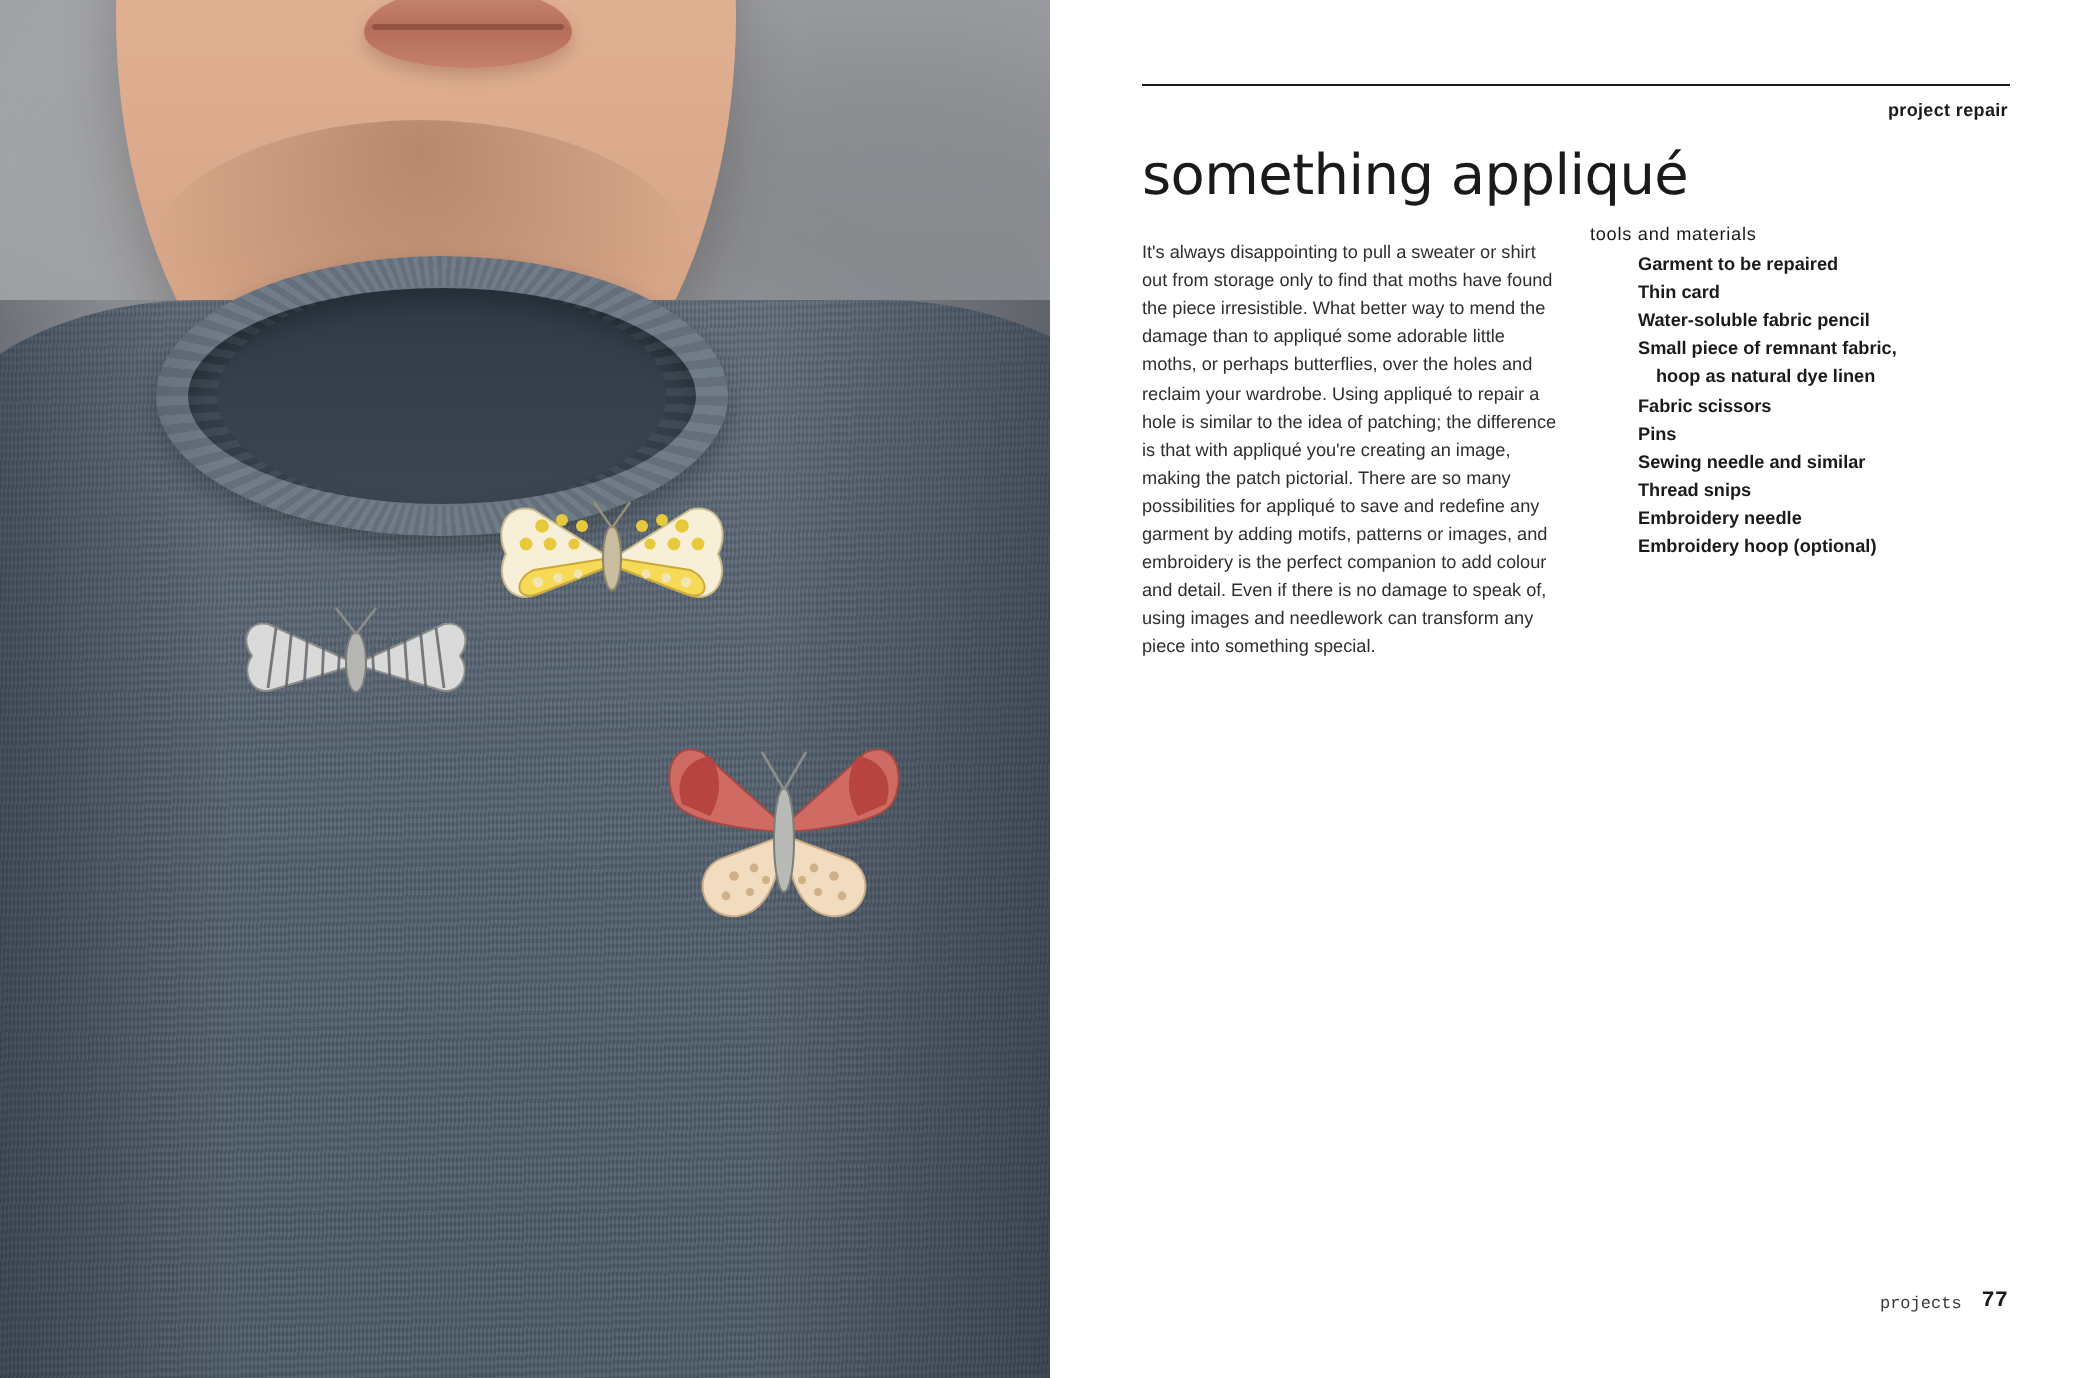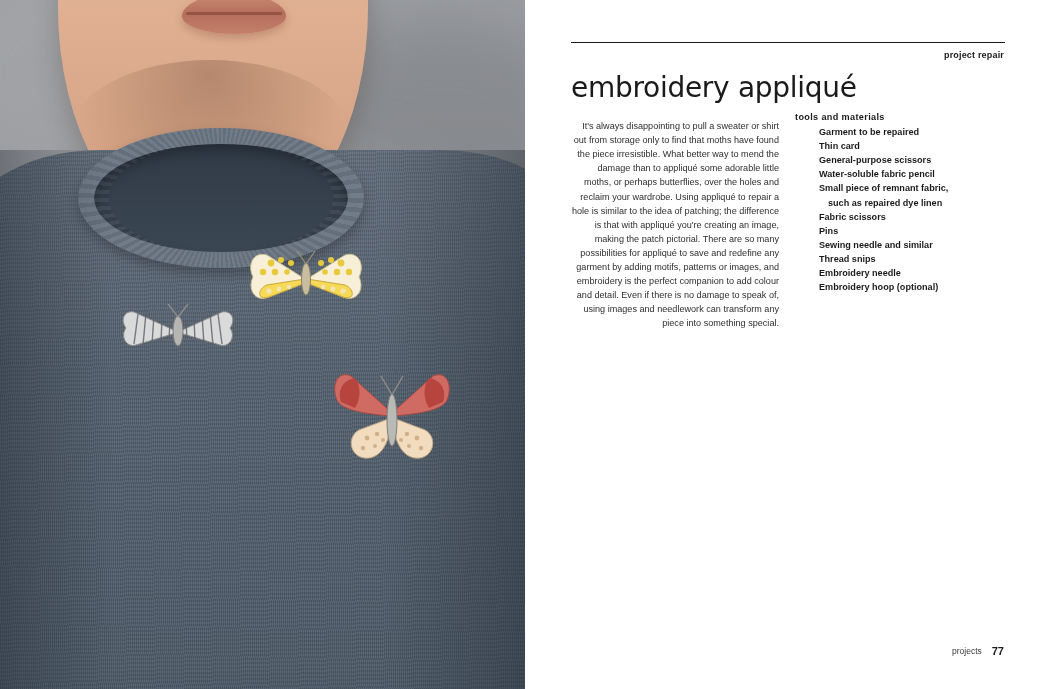--- a/index.html
+++ b/index.html
@@ -213,52 +213,53 @@
     font-family: "DejaVu Sans", sans-serif;
   }
   .body-col {
     position: absolute;
     left: 46px;
     top: 110px;
     width: 208px;
     font-size: 9.1px;
     line-height: 1.55;
     color: #2e2e2e;
-    text-align: right;
+    text-align: left;
   }
   .tools-col {
     position: absolute;
     left: 270px;
     top: 110px;
     width: 215px;
     font-size: 9.1px;
     line-height: 1.55;
     color: #1a1a1a;
   }
   .tools-heading {
-    font-weight: bold;
+    font-weight: normal;
     letter-spacing: 0.04em;
     margin-bottom: 1px;
   }
   .tools-list {
     list-style: none;
     margin: 0;
     padding: 0;
     font-weight: bold;
   }
   .tools-list li { white-space: pre-wrap; margin-left: 24px; }
   .tools-list li.indent { padding-left: 9px; }
 
   .folio {
     position: absolute;
     right: 46px;
     bottom: 32px;
     display: flex;
-    align-items: center;
+    align-items: flex-end;
     gap: 10px;
+    font-family: Liberation Mono, monospace;
   }
   .folio-label {
     font-size: 8.5px;
     color: #3a3a3a;
   }
   .folio-number {
     font-size: 11px;
     font-weight: bold;
     color: #1a1a1a;
   }
@@ -375,33 +376,32 @@
           <path d="M67 27 L56 8" stroke="#8d8d8a" stroke-width="1.4" fill="none"></path>
           <path d="M67 27 L78 8" stroke="#8d8d8a" stroke-width="1.4" fill="none"></path>
         </g>
       </svg>
     </div>
   </div>
 
   <div class="text-page">
     <div class="rule"></div>
     <div class="running-head">project repair</div>
-    <h1 class="title">embroidery appliqué</h1>
+    <h1 class="title">something appliqué</h1>
 
     <p class="body-col">It's always disappointing to pull a sweater or shirt out from storage only to find that moths have found the piece irresistible. What better way to mend the damage than to appliqué some adorable little moths, or perhaps butterflies, over the holes and reclaim your wardrobe. Using appliqué to repair a hole is similar to the idea of patching; the difference is that with appliqué you're creating an image, making the patch pictorial. There are so many possibilities for appliqué to save and redefine any garment by adding motifs, patterns or images, and embroidery is the perfect companion to add colour and detail. Even if there is no damage to speak of, using images and needlework can transform any piece into something special.</p>
 
     <div class="tools-col">
       <div class="tools-heading">tools and materials</div>
       <ul class="tools-list">
         <li>Garment to be repaired</li>
         <li>Thin card</li>
-        <li>General-purpose scissors</li>
         <li>Water-soluble fabric pencil</li>
         <li>Small piece of remnant fabric,</li>
-        <li class="indent">such as repaired dye linen</li>
+        <li class="indent">hoop as natural dye linen</li>
         <li>Fabric scissors</li>
         <li>Pins</li>
         <li>Sewing needle and similar</li>
         <li>Thread snips</li>
         <li>Embroidery needle</li>
         <li>Embroidery hoop (optional)</li>
       </ul>
     </div>
 
     <div class="folio">

